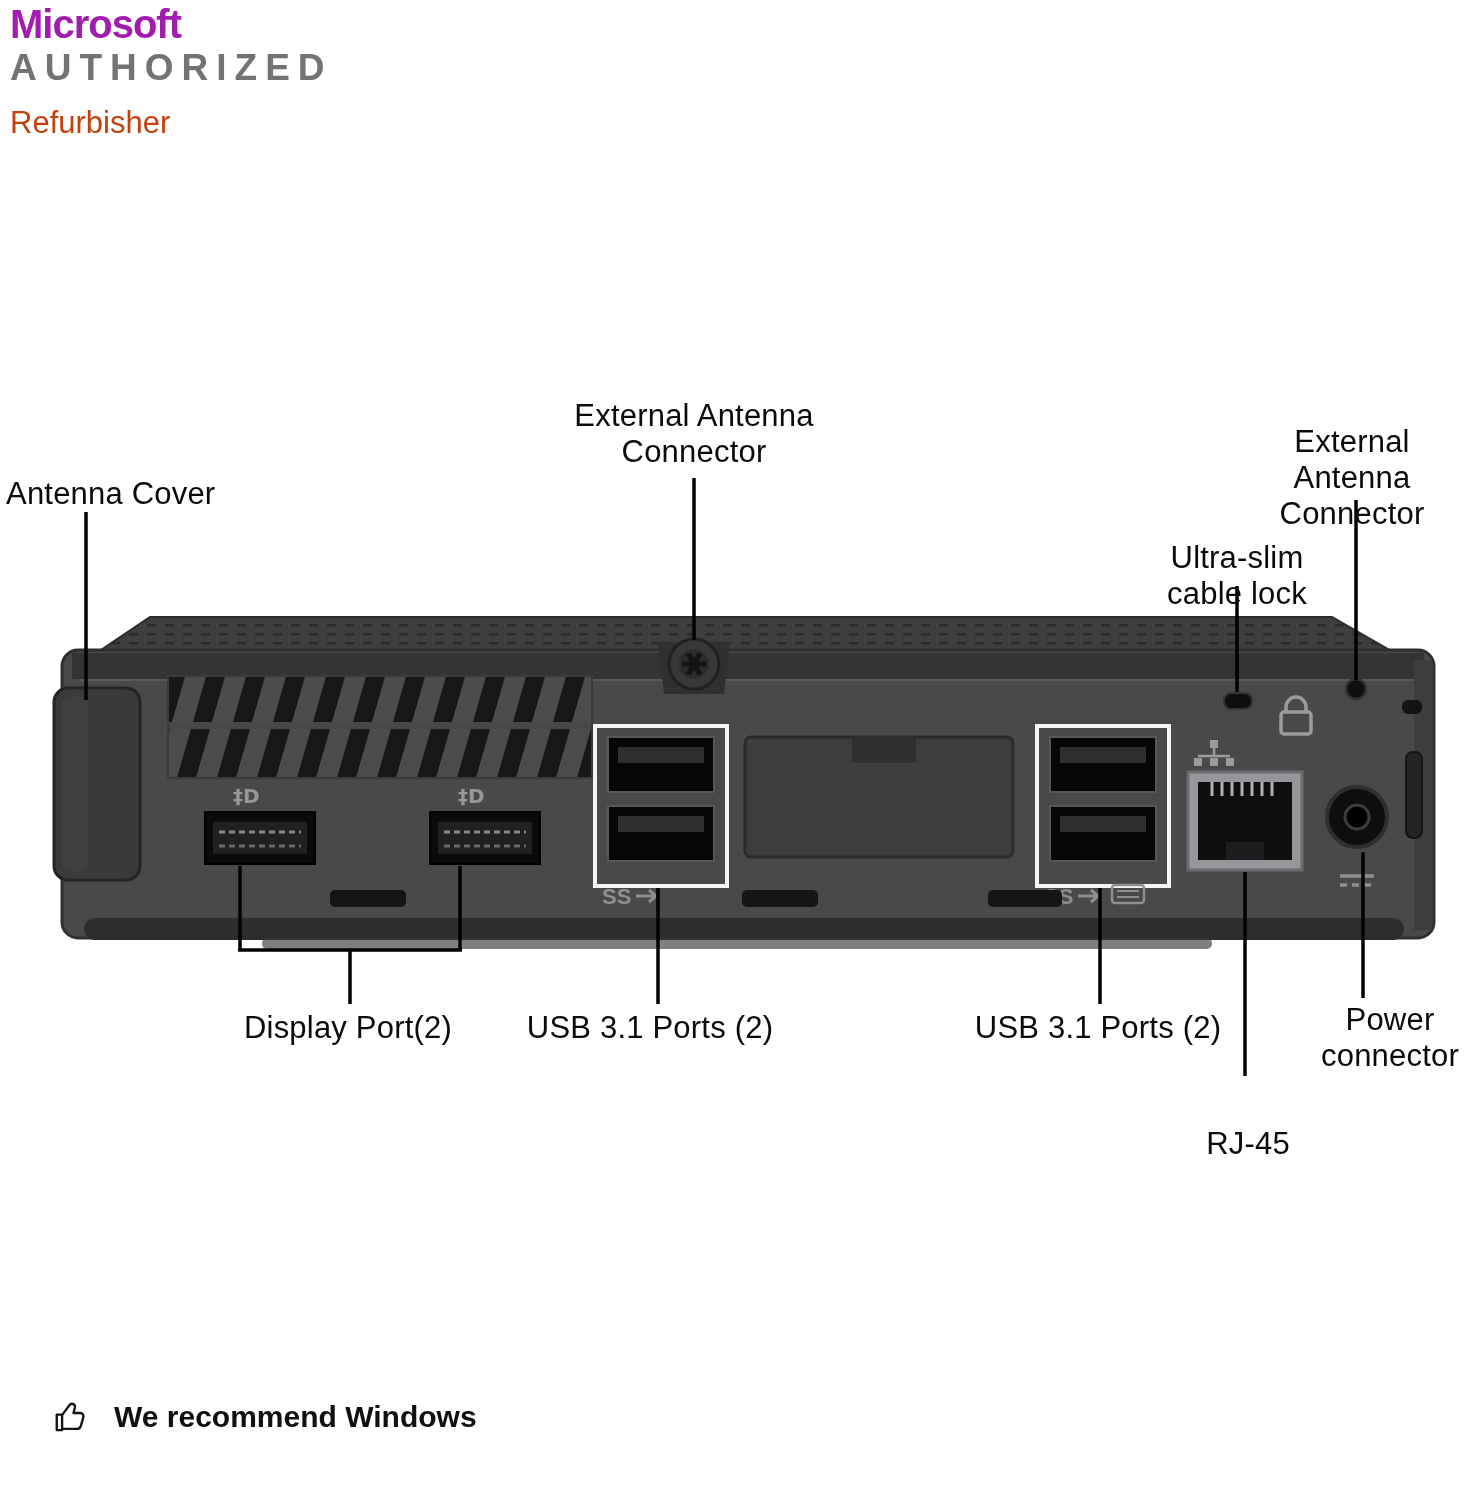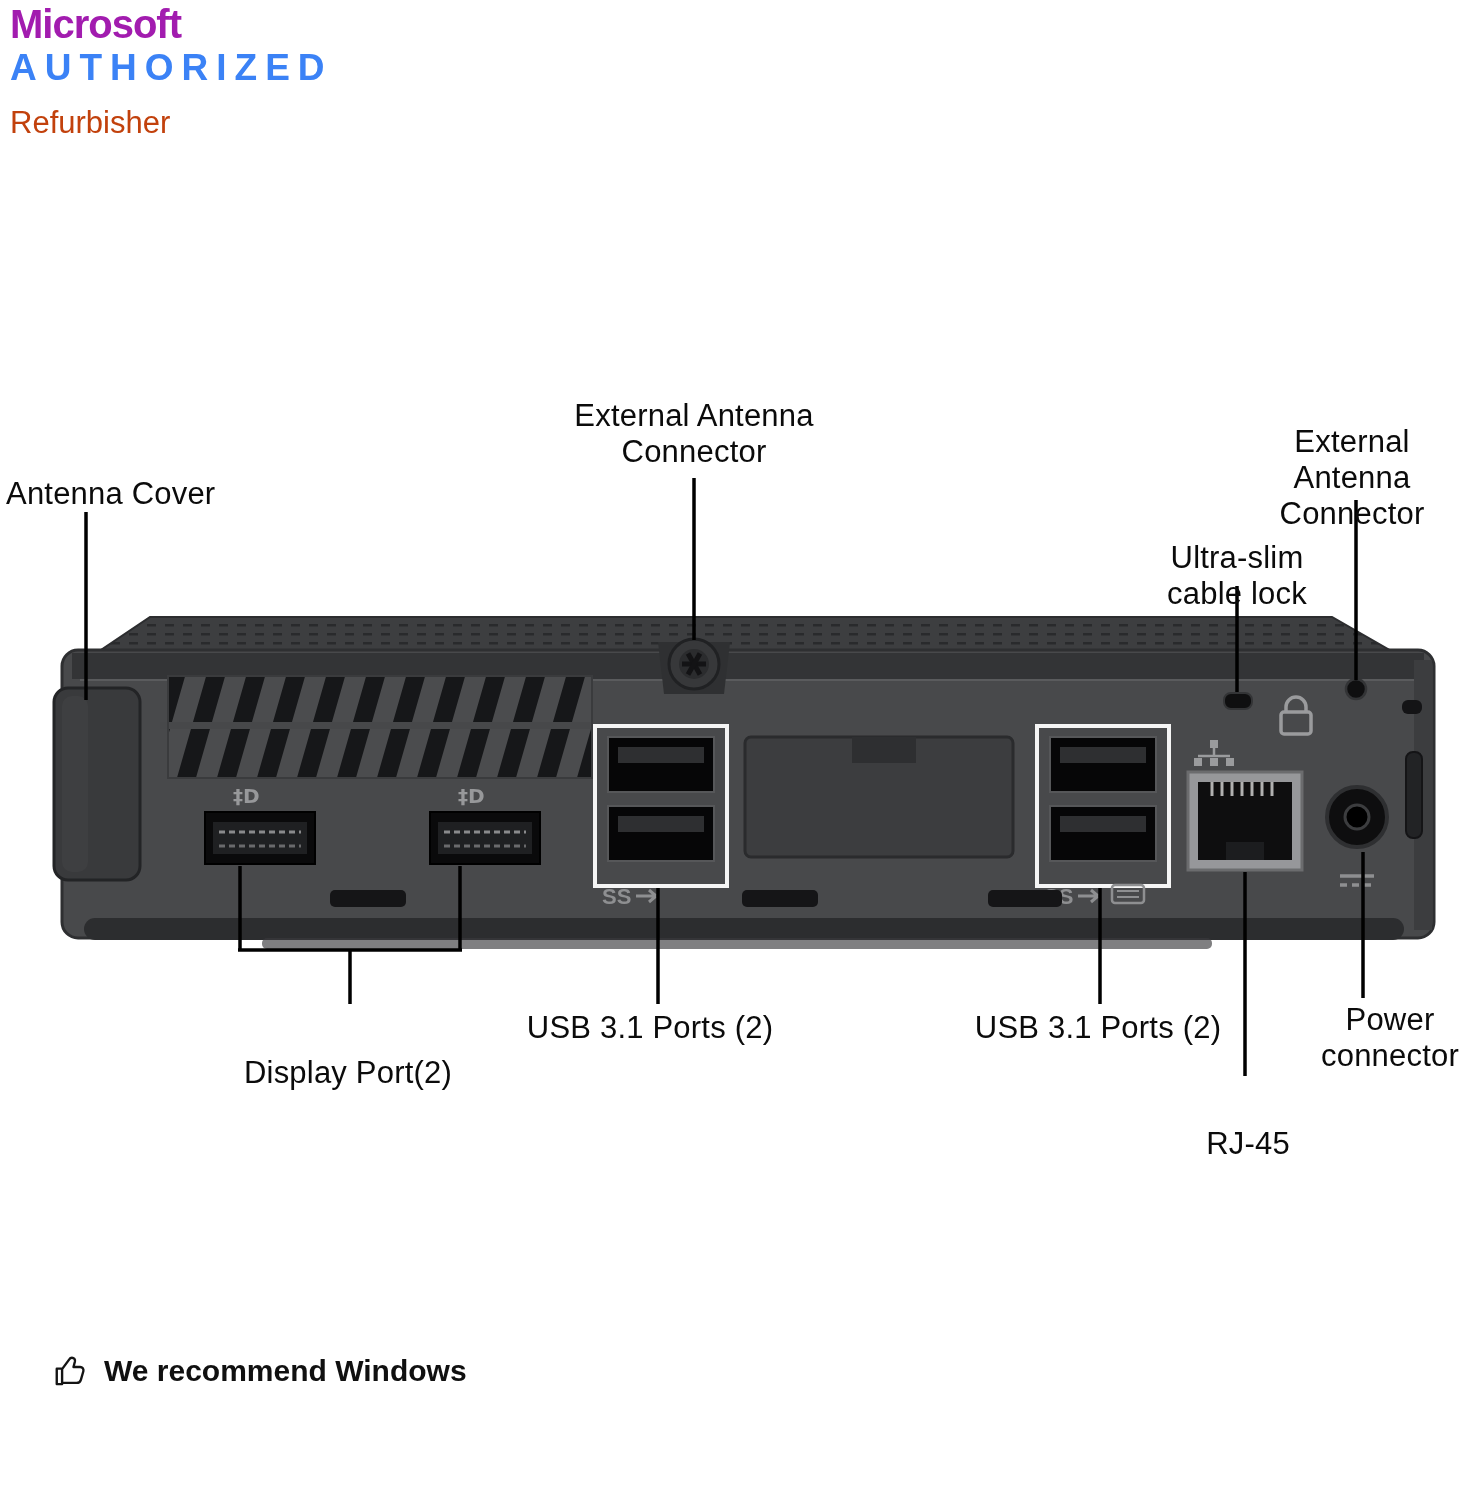--- a/index.html
+++ b/index.html
@@ -9,24 +9,24 @@
   }
   .illustration{position:absolute;left:0;top:0;}
   .label{
     position:absolute;font-size:31px;line-height:1.16;color:#0b0b0b;
     white-space:pre-line;text-align:center;transform:translateX(-50%);
     font-weight:400;letter-spacing:0.2px;
   }
   .label--left{transform:none;text-align:right;}
   .badge{position:absolute;left:10px;top:2px;}
   .badge-name{font-size:40px;font-weight:800;letter-spacing:-1px;color:#a21caf;}
-  .badge-auth{font-size:37px;font-weight:700;letter-spacing:8px;color:#3b82f6;margin-top:0px;}
+  .badge-auth{font-size:37px;font-weight:700;letter-spacing:8px;color:#737373;margin-top:0px;}
   .badge-refurb{font-size:31px;font-weight:400;color:#c2410c;margin-top:16px;}
   .footer{
-    position:absolute;left:52px;top:1352px;display:flex;align-items:center;gap:14px;
+    position:absolute;left:52px;top:1398px;display:flex;align-items:center;gap:24px;
     color:#101010;font-size:30px;font-weight:600;
   }
 </style>
 </head>
 <body>
 
 <div class="canvas">
 
   <svg class="illustration" width="1484" height="1500" viewBox="0 0 1484 1500">
     <defs>
@@ -188,21 +188,21 @@
 
   <div class="label" style="left:694px;top:398px;">External Antenna
 Connector</div>
 
   <div class="label" style="left:1352px;top:424px;">External Antenna
 Connector</div>
 
   <div class="label" style="left:1237px;top:540px;">Ultra-slim
 cable lock</div>
 
-  <div class="label" style="left:348px;top:1010px;margin-top:45px;">Display Port(2)</div>
+  <div class="label" style="left:348px;top:1010px;">Display Port(2)</div>
 
   <div class="label" style="left:650px;top:1010px;">USB 3.1 Ports (2)</div>
 
   <div class="label" style="left:1098px;top:1010px;">USB 3.1 Ports (2)</div>
 
   <div class="label" style="left:1390px;top:1002px;">Power
 connector</div>
 
   <div class="label" style="left:1248px;top:1078px;margin-top:48px;">RJ-45</div>
 

